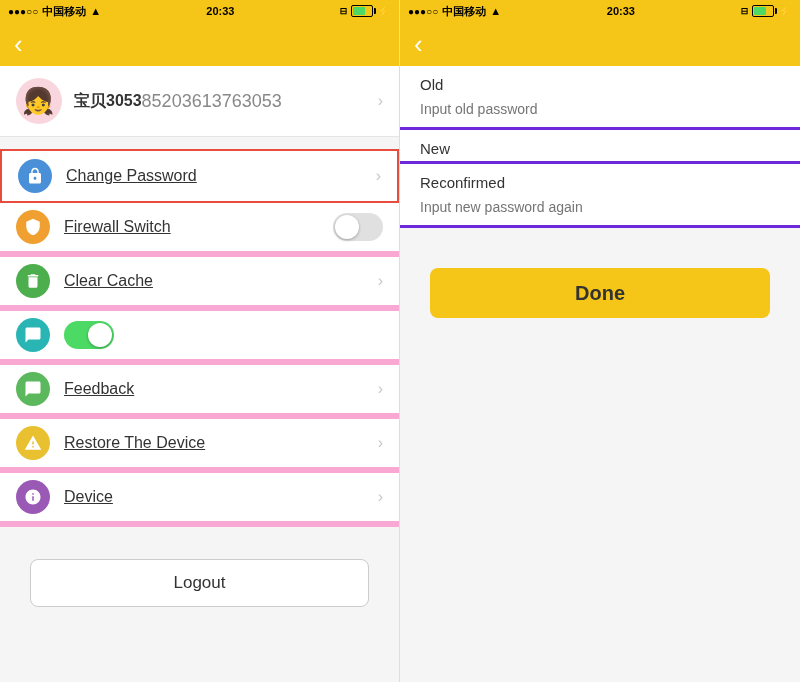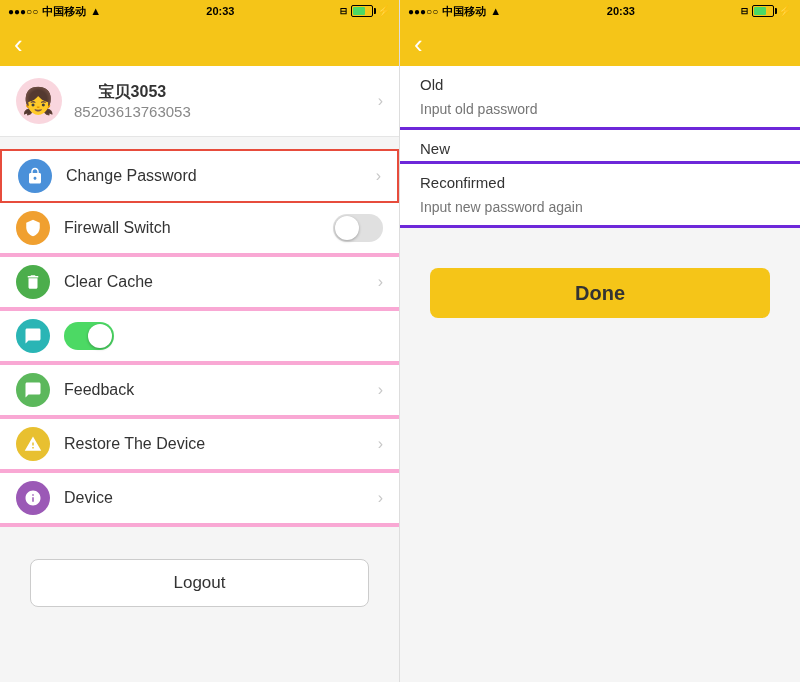--- a/index.html
+++ b/index.html
@@ -62,35 +62,35 @@
       width: 46px;
       height: 46px;
       border-radius: 50%;
       background: #f9d6de;
       display: flex;
       align-items: center;
       justify-content: center;
       font-size: 22px;
       overflow: hidden;
     }
-    .profile-info { display: flex; flex-direction: column; align-items: center; }
+    .profile-info { display: flex; flex-direction: row; }
     .profile-name { font-size: 16px; font-weight: 600; color: #333; }
-    .profile-id { font-size: 15px; color: #888; }
+    .profile-id { font-size: 18px; color: #888; }
     .chevron { color: #c8c8c8; font-size: 16px; margin-left: auto; }
 
     .menu-section {
       background: #fff;
       margin-top: 12px;
     }
     .menu-item {
       display: flex;
       align-items: center;
       padding: 0 16px;
       height: 54px;
-      border-bottom: 4px solid #f9a8d4;
+      border-bottom: 6px solid #f9a8d4;
       background: #fff;
       cursor: pointer;
       gap: 14px;
       position: relative;
     }
     .menu-item.highlighted {
       border: 2px solid #e74c3c;
       margin: 0;
     }
     .menu-icon {
@@ -108,20 +108,21 @@
     .icon-green-dark { background: #4cae4c; }
     .icon-teal { background: #2ab5b5; }
     .icon-green { background: #5cb85c; }
     .icon-yellow { background: #e8c030; }
     .icon-purple { background: #9b59b6; }
 
     .menu-label {
       font-size: 16px;
       color: #333;
       flex: 1;
+      text-decoration: underline;
     }
     .menu-chevron { color: #c8c8c8; font-size: 16px; }
 
     
     .toggle {
       width: 50px;
       height: 28px;
       border-radius: 14px;
       background: #e0e0e0;
       position: relative;

